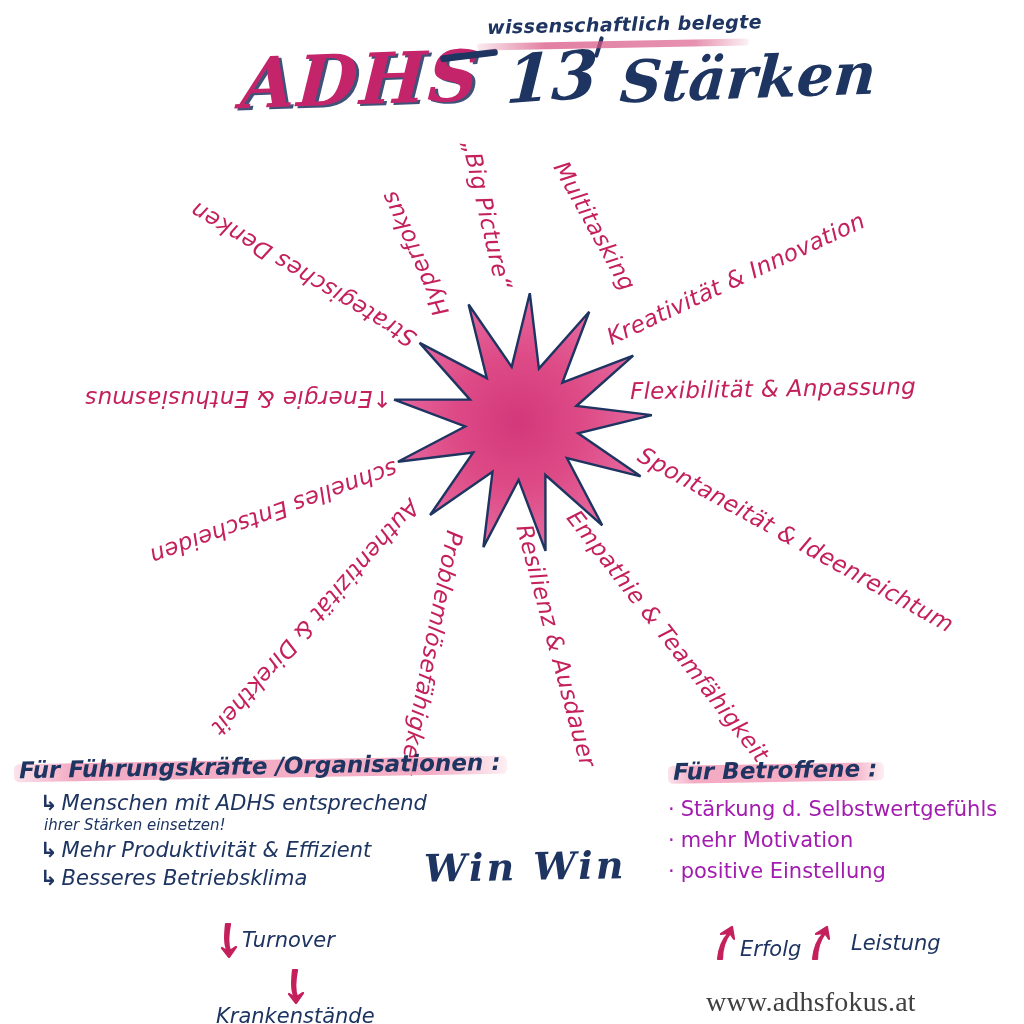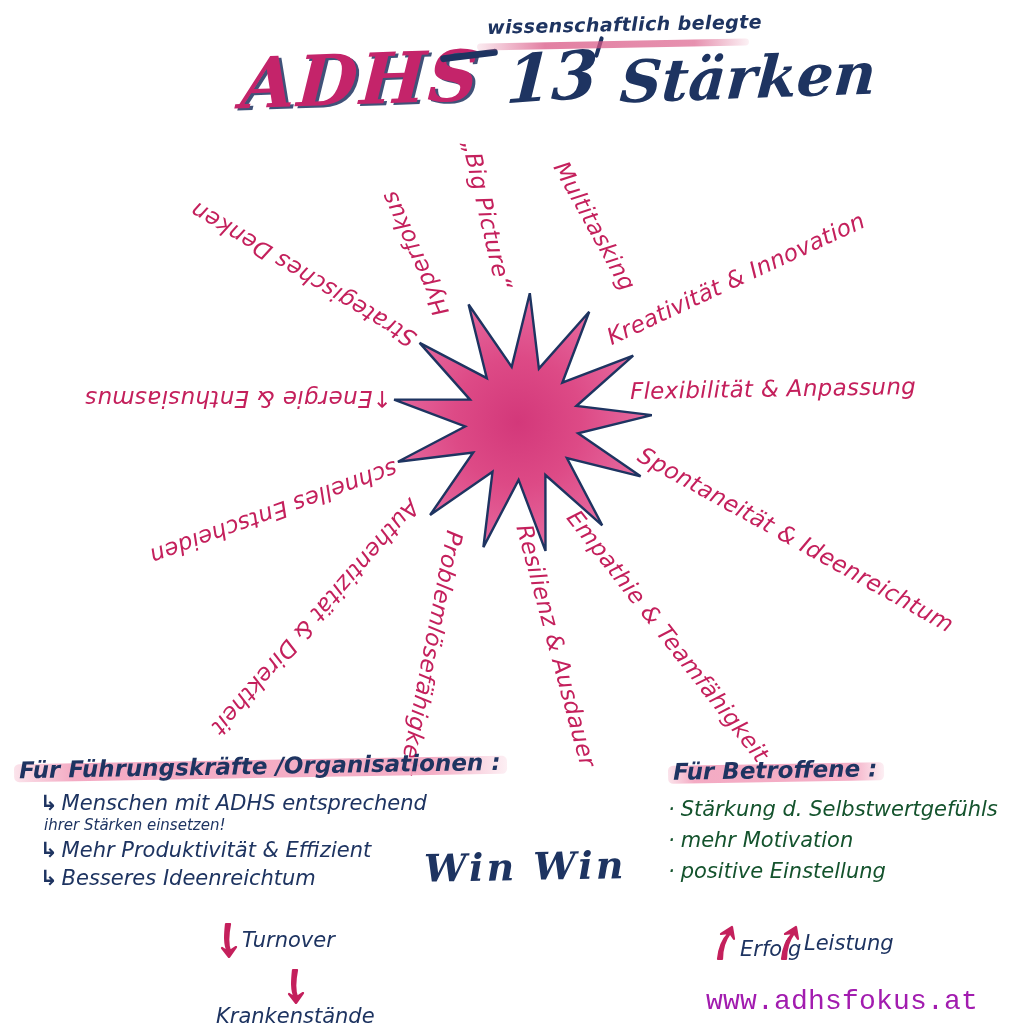--- a/index.html
+++ b/index.html
@@ -162,23 +162,22 @@
   }
   .arrow-line {
     font-style: italic;
     font-size: 21px;
     color: #1e3461;
     white-space: nowrap;
     margin-top: 4px;
     margin-left: 26px;
   }
   .bullet-line {
-    font-style: italic;
-    font-size: 21px;
-    color: #14532d;
+    font-size: 21px;
+    color: #a21caf;
     white-space: nowrap;
     margin-top: 7px;
   }
   .hook {
     display: inline-block;
     color: #1e3461;
     font-weight: bold;
     font-size: 21px;
     margin-right: 4px;
   }
@@ -221,23 +220,23 @@
     color: #1e3461;
     letter-spacing: 3px;
     white-space: nowrap;
     transform: rotate(-1deg);
   }
 
   .url {
     position: absolute;
     left: 706px;
     top: 986px;
-    font-family: Liberation Mono, monospace;
+    font-family: Liberation Serif, serif;
     font-size: 28px;
-    color: #a21caf;
+    color: #404040;
     letter-spacing: 0.2px;
     white-space: nowrap;
   }
 </style>
 </head>
 <body>
 
 <div id="canvas">
 
   <div class="title-block">
@@ -296,21 +295,21 @@
     <div class="arrow-line" style="margin-top:10px;">
       <span class="hook">↳</span><span>Menschen mit ADHS entsprechend</span>
     </div>
     <div class="indent-line">ihrer Stärken einsetzen!</div>
 
     <div class="arrow-line">
       <span class="hook">↳</span><span>Mehr  Produktivität &amp; Effizient</span>
     </div>
 
     <div class="arrow-line">
-      <span class="hook">↳</span><span>Besseres  Ideenreichtum</span>
+      <span class="hook">↳</span><span>Besseres  Betriebsklima</span>
     </div>
   </div>
 
 
   <div class="metric-row" style="left:214px; top:922px;">
     <svg class="arrow-ico" viewBox="0 0 26 36">
       <path d="M12 2 C11 12 10 22 14 30 L8 26 L15 35 L22 25 L16 29 C13 21 14 12 16 2 Z" fill="#c4205c" stroke="#c4205c" stroke-width="2.2" stroke-linejoin="round"></path>
     </svg>
     <span class="metric-label">Turnover</span>
   </div>
@@ -336,21 +335,21 @@
     </div>
   </div>
 
   <div class="metric-row" style="left:712px; top:925px;align-items:flex-end;">
     <svg class="arrow-ico" viewBox="0 0 26 36">
       <path d="M6 34 C7 24 10 15 17 8 L9 9 L20 2 L22 14 L18 8 C12 16 10 25 10 34 Z" fill="#c4205c" stroke="#c4205c" stroke-width="2.2" stroke-linejoin="round"></path>
     </svg>
     <span class="metric-label">Erfolg</span>
   </div>
 
-  <div class="metric-row" style="left:776px; top:925px;">
+  <div class="metric-row" style="left:807px; top:925px;gap:16px;">
     <svg class="arrow-ico" viewBox="0 0 26 36">
       <path d="M6 34 C7 24 10 15 17 8 L9 9 L20 2 L22 14 L18 8 C12 16 10 25 10 34 Z" fill="#c4205c" stroke="#c4205c" stroke-width="2.2" stroke-linejoin="round"></path>
     </svg>
     <span class="metric-label">Leistung</span>
   </div>
 
   <div class="winwin">Win  Win</div>
 
   <div class="url">www.adhsfokus.at</div>
 

